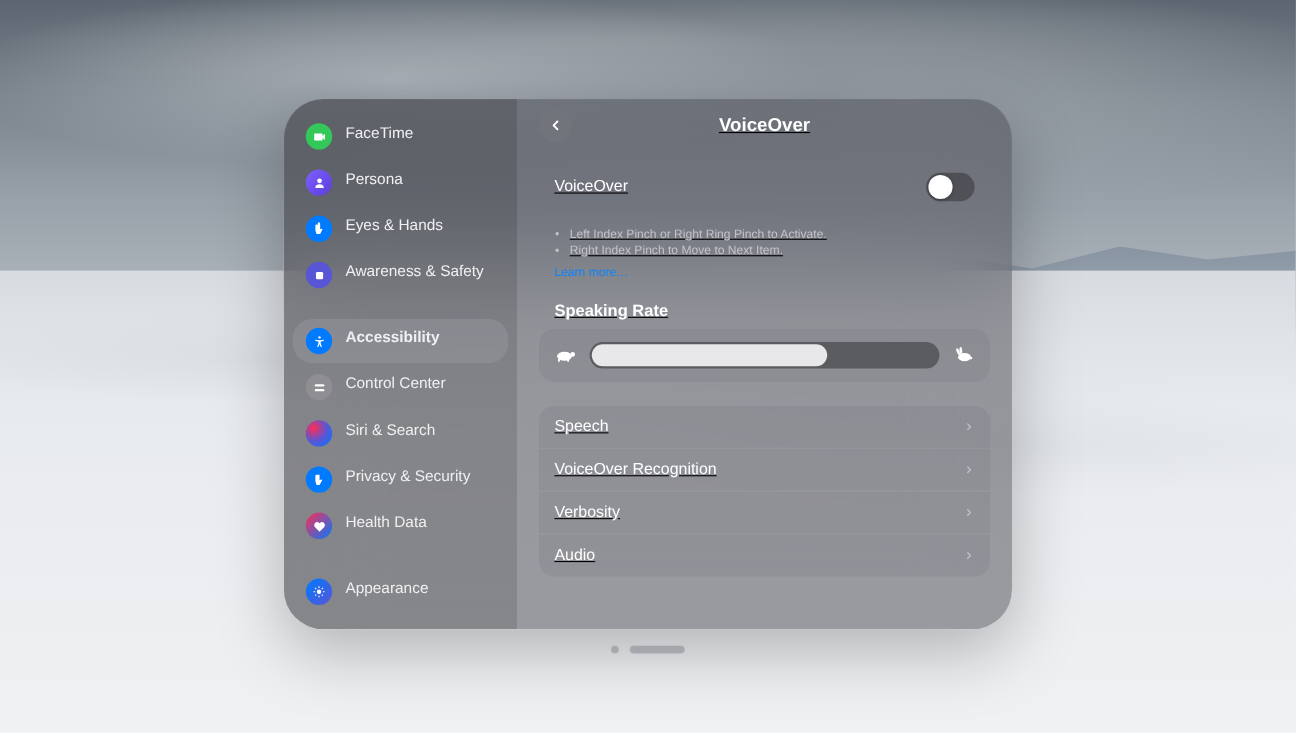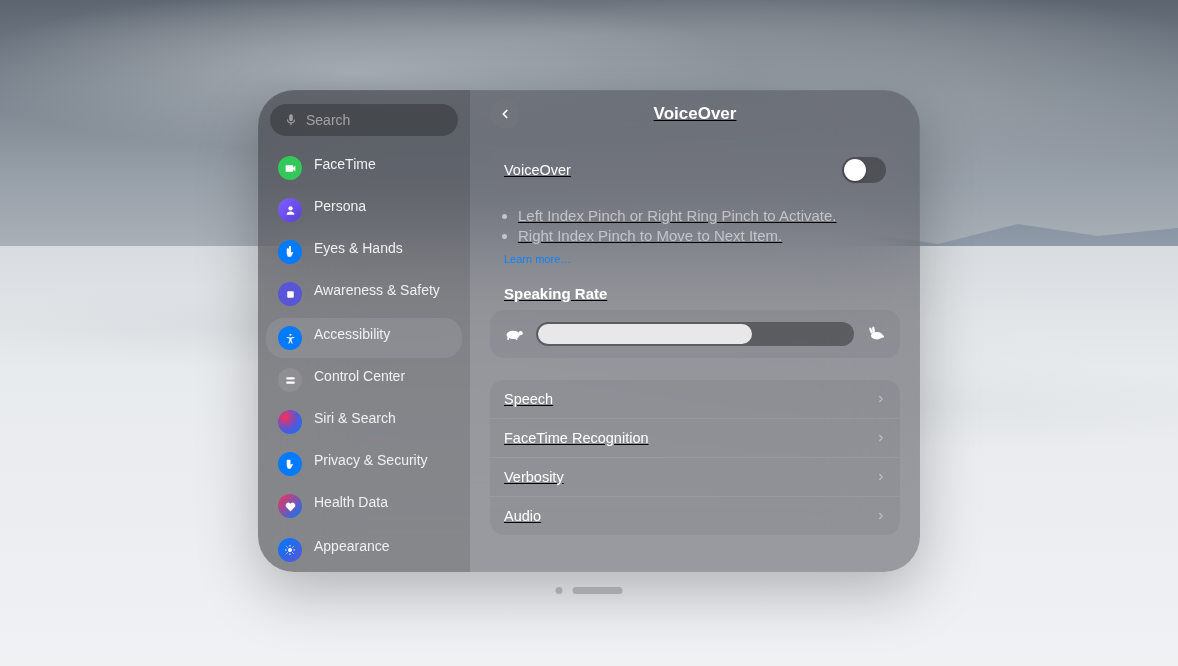--- a/index.html
+++ b/index.html
@@ -140,20 +140,21 @@
       gap: 12px;
       padding: 8px 12px;
       border-radius: 18px;
       cursor: pointer;
       color: #f0f0f2;
       font-size: 14px;
     }
 
     .sidebar-item.selected {
       background: rgba(160,160,170,0.35);
+      font-weight: bold;
     }
 
     .sidebar-spacer {
       height: 18px;
     }
 
     .icon-circle {
       width: 24px;
       height: 24px;
       border-radius: 50%;
@@ -249,21 +250,21 @@
       left: 2px;
       top: 2px;
       width: 22px;
       height: 22px;
       background: #fff;
       border-radius: 50%;
       box-shadow: 0 1px 3px rgba(0,0,0,0.3);
     }
 
     .footer-text {
-      font-size: 15px;
+      font-size: 11px;
       color: rgba(220,220,225,0.75);
       padding: 4px 14px 0 14px;
     }
 
     .footer-text ul {
       padding-left: 14px;
       margin-bottom: 2px;
     }
 
     .footer-text li {
@@ -344,26 +345,20 @@
 
 <div class="bg-sky"></div>
 <div class="bg-clouds"></div>
 <div class="bg-mountains"></div>
 <div class="bg-sand"></div>
 
 <div class="window">
 
   <div class="sidebar">
 
-    <div class="search-box">
-      <svg width="14" height="14" viewBox="0 0 24 24" fill="rgba(200,200,205,0.7)">
-        <path d="M12 14a3 3 0 0 0 3-3V5a3 3 0 0 0-6 0v6a3 3 0 0 0 3 3zm5-3a5 5 0 0 1-10 0H5a7 7 0 0 0 6 6.92V21h2v-3.08A7 7 0 0 0 19 11h-2z"></path>
-      </svg>
-      <input class="search-input" type="text" placeholder="Search" style="">
-    </div>
 
     <div class="sidebar-item">
       <div class="icon-circle icon-facetime">
         <svg width="13" height="13" viewBox="0 0 24 24" fill="#fff">
             <path d="M17 10.5V7a1 1 0 0 0-1-1H4a1 1 0 0 0-1 1v10a1 1 0 0 0 1 1h12a1 1 0 0 0 1-1v-3.5l4 4v-11z"></path>
           </svg>
       </div>
       <span>FaceTime</span>
     </div>
 
@@ -507,21 +502,21 @@
     <div style="height:14px"></div>
 
     <div class="cell-group">
       <div class="cell cell-link">
         <span>Speech</span>
         <svg class="chevron" width="10" height="12" viewBox="0 0 24 24" fill="none" stroke="currentColor" stroke-width="3" stroke-linecap="round" stroke-linejoin="round">
             <polyline points="9 18 15 12 9 6"></polyline>
           </svg>
       </div>
       <div class="cell cell-link">
-        <span>FaceTime Recognition</span>
+        <span>VoiceOver Recognition</span>
         <svg class="chevron" width="10" height="12" viewBox="0 0 24 24" fill="none" stroke="currentColor" stroke-width="3" stroke-linecap="round" stroke-linejoin="round">
             <polyline points="9 18 15 12 9 6"></polyline>
           </svg>
       </div>
       <div class="cell cell-link">
         <span>Verbosity</span>
         <svg class="chevron" width="10" height="12" viewBox="0 0 24 24" fill="none" stroke="currentColor" stroke-width="3" stroke-linecap="round" stroke-linejoin="round">
             <polyline points="9 18 15 12 9 6"></polyline>
           </svg>
       </div>

